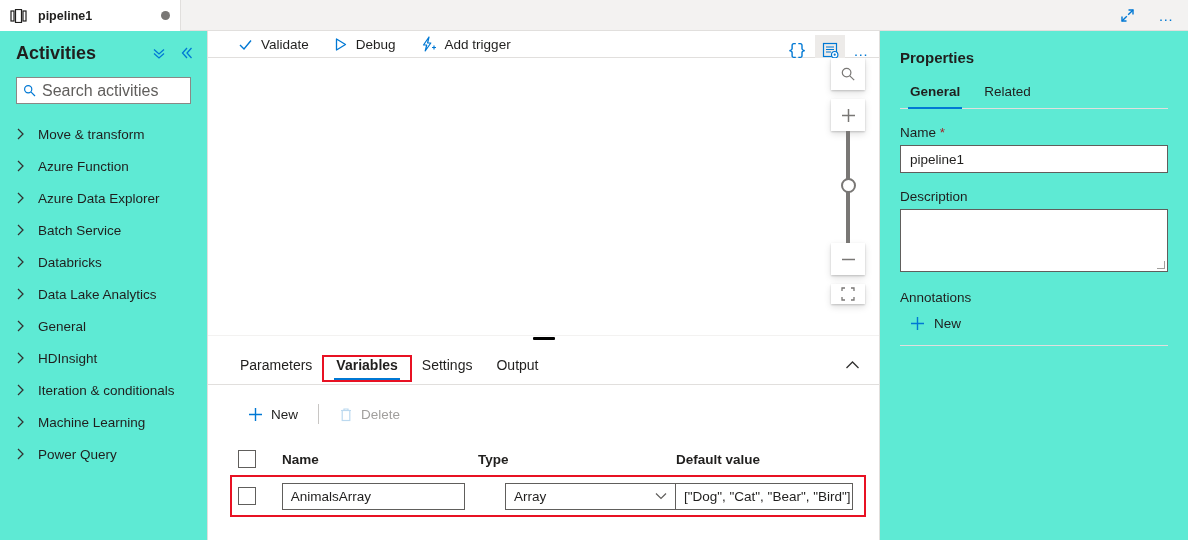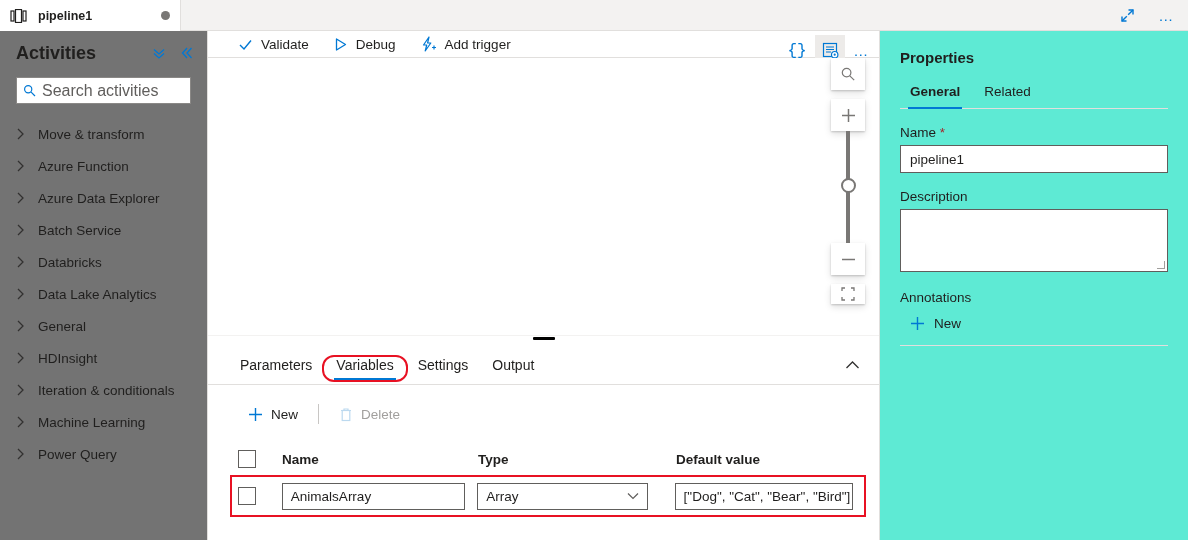--- a/index.html
+++ b/index.html
@@ -41,21 +41,21 @@
   }
   .tsbtn {
     width: 26px; height: 26px; display: flex; align-items: center;
     justify-content: center; cursor: pointer;
   }
   .ellipsis { letter-spacing: 2.5px; color: #0078d4; font-size: 15px; line-height: 1; }
 
   
   .activities {
     position: absolute; left: 0; top: 31px; width: 208px; height: 509px;
-    background: #737373; border-right: 1px solid #e1dfdd; overflow: hidden;
+    background: #5eead4; border-right: 1px solid #e1dfdd; overflow: hidden;
   }
   .act-head {
     display: flex; align-items: center; padding: 10px 12px 6px 16px; height: 40px;
   }
   .act-title { font-size: 18px; font-weight: 600; color: #201f1e; }
   .act-head-icons { margin-left: auto; display: flex; gap: 12px; align-items: center; }
   .chev-btn { cursor: pointer; width: 16px; height: 16px; display: flex;
               align-items: center; justify-content: center; }
   .searchbox {
     margin: 6px 16px 0 16px; height: 27px; border: 1px solid #8a8886;
@@ -118,21 +118,21 @@
 
   
   .btabs {
     height: 44px; border-bottom: 1px solid #e1dfdd;
     display: flex; align-items: flex-end; padding-left: 20px; position: relative;
   }
   .btab {
     position: relative; padding: 0 12px 11px 12px; cursor: pointer;
     font-size: 14px; color: #201f1e;
   }
-  .btab.active { font-weight: 400; border-radius: 10px; }
+  .btab.active { font-weight: 700; }
   .btab.active::after {
     content: ""; position: absolute; left: 10px; right: 10px; bottom: 0;
     height: 2.5px; background: #0078d4;
   }
   .btab.boxed {
     outline: 2.5px solid #e81123; outline-offset: 0px;
     padding-bottom: 7px; margin-bottom: 4px;
   }
   .btabs .collapse {
     position: absolute; right: 16px; bottom: 8px; cursor: pointer;
@@ -163,21 +163,21 @@
   .vrow.data {
     outline: 2.5px solid #e81123; margin-left: -6px; padding-left: 6px;
     height: 38px; width: 632px;
   }
   .fld {
     height: 27px; border: 1px solid #605e5c; background: #fff;
     display: flex; align-items: center; padding: 0 8px; font-size: 13.5px;
     color: #201f1e; overflow: hidden; white-space: nowrap;
   }
   .fld.name { width: 183px; }
-  .fld.type { width: 171px; justify-content: space-between; cursor: pointer; }
+  .fld.type { width: 171px; justify-content: space-between; cursor: pointer; margin-left: 28px; }
   .fld.def  { width: 178px; }
 
   
   .props {
     position: absolute; left: 879px; top: 31px; width: 309px; height: 509px;
     background: #5eead4; border-left: 1px solid #e1dfdd; padding: 0 20px;
   }
   .props h2 { font-size: 15px; font-weight: 600; margin: 18px 0 0 0; color: #201f1e; }
   .ptabs { display: flex; gap: 4px; margin-top: 16px; border-bottom: 1px solid #e1dfdd; }
   .ptab {

